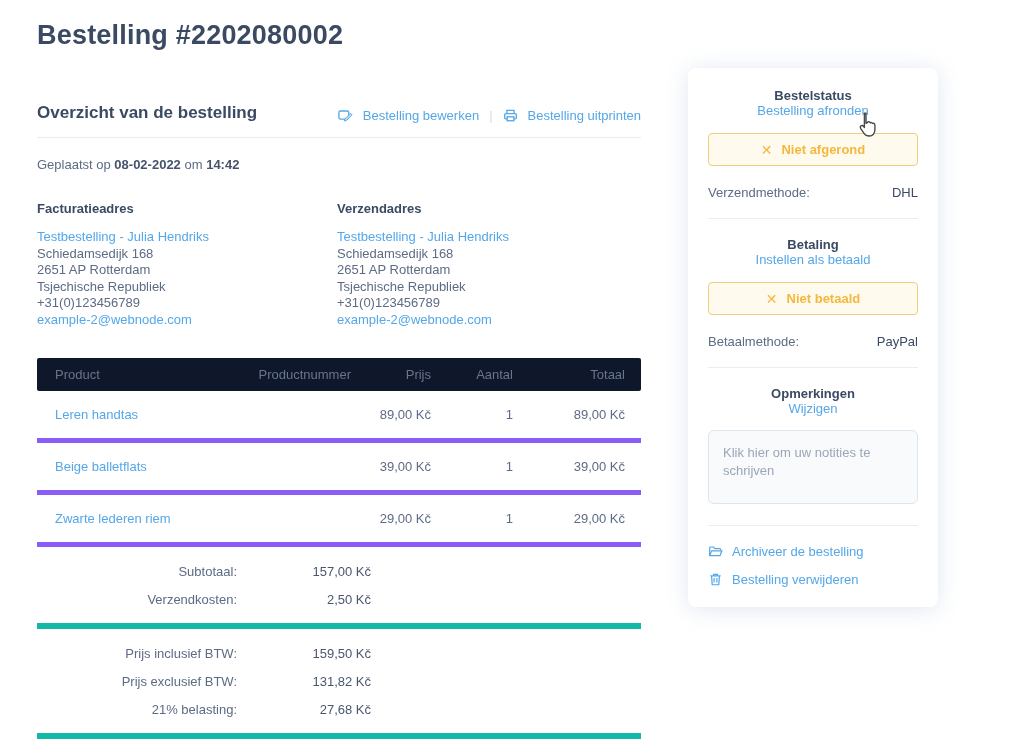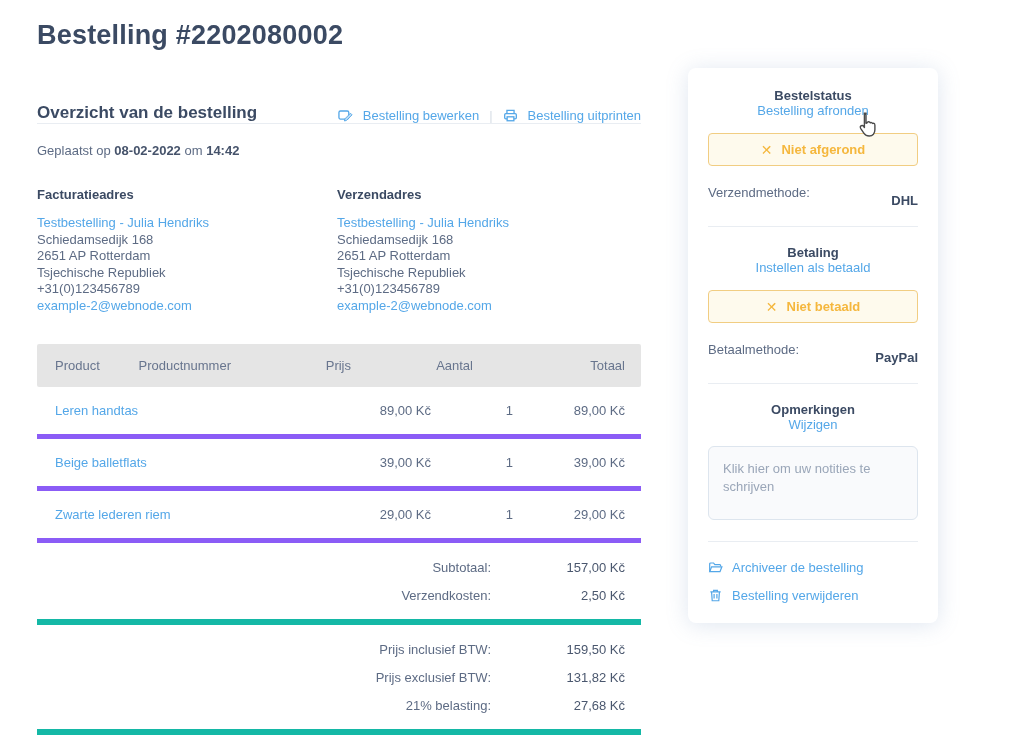--- a/index.html
+++ b/index.html
@@ -16,20 +16,21 @@
   .main { position:absolute; left:37px; top:14px; width:604px; }
 
   h1.page-title {
     font-size:27px; font-weight:700; color:#3b4a63; letter-spacing:.2px;
     padding-top:6px;
   }
 
   .section-head {
     margin-top:52px;
     display:flex; justify-content:space-between; align-items:flex-end;
+    padding-bottom:14px;
     border-bottom:1px solid #e9edf2;
   }
   .section-head h2 { font-size:17px; font-weight:700; color:#3b4a63; }
   .head-links { display:flex; align-items:center; gap:10px; font-size:13px; }
   .head-links a { color:#54a7e8; display:flex; align-items:center; gap:10px; }
   .pipe { color:#d7dee6; font-size:13px; }
 
   .placed { margin-top:19px; font-size:13px; color:#5d6b84; }
   .placed b { color:#46536b; font-weight:700; }
 
@@ -40,26 +41,26 @@
   .addr-col .link { color:#54a7e8; }
 
   .ptable { margin-top:30px; width:100%; font-size:13px; }
   .trow {
     display:grid;
     grid-template-columns: minmax(0,1fr) 112px 80px 82px 112px;
     align-items:center;
   }
   .trow > div { padding-right:16px; text-align:right; }
   .trow > div:first-child { padding-left:18px; text-align:left; }
-  .thead { background:#e5e5e5; height:43px; color:#68758e; border-radius:2px;gap:40px; }
+  .thead { background:#0f172a; height:33px; color:#68758e; border-radius:2px; }
   .tbody-row { height:52px; border-bottom:5px solid #8b5cf6; color:#5d6b84; }
   .tbody-row .prod a { color:#54a7e8; }
 
   .totals { width:100%; font-size:13px; }
-  .trow2 { display:flex; justify-content:flex-end; align-items:center; height:28px; }
+  .trow2 { display:flex; align-items:center; height:28px; }
   .trow2 .lbl { width:200px; text-align:right; color:#5d6b84; }
   .trow2 .val { width:150px; text-align:right; padding-right:16px; color:#4a576e; }
   .totals .block { padding:10px 0; }
   .tot-divider { border-top:6px solid #14b8a6; }
   .grand { display:flex; justify-content:flex-end; align-items:center; height:46px; }
   .grand .lbl { width:200px; text-align:right; font-size:16px; font-weight:700; color:#3b4a63; }
   .grand .val { width:150px; text-align:right; padding-right:16px; font-size:16px; font-weight:700; color:#3b4a63; }
 
   
   .card {
@@ -74,21 +75,21 @@
   .card-row a { color:#54a7e8; }
   .badge {
     margin-top:15px; height:33px;
     border:1px solid #f1cd82; background:#fefaed; border-radius:4px;
     display:flex; align-items:center; justify-content:center; gap:9px;
     color:#f5b73d; font-weight:700;
   }
   .badge .x { font-weight:400; font-size:14px; }
   .kv { display:flex; justify-content:space-between; margin-top:19px; }
   .kv .k { color:#5d6b84; }
-  .kv .v { font-weight:700; color:#3b4a63;margin-top:8px; }
+  .kv .v { font-weight:400; color:#3b4a63; }
   .card hr { border:none; border-top:1px solid #e9edf2; margin:18px 0; }
   .notes-box {
     margin-top:14px; width:100%; min-height:74px; resize:none;
     border:1px solid #dde5ee; background:#f9fafc; border-radius:6px;
     padding:13px 14px; font-family:"Liberation Sans", sans-serif;
     font-size:13px; line-height:18px; color:#5d6b84; outline:none;
   }
   .notes-box::placeholder { color:#9aa6b8; }
   .card-actions { margin-top:2px; }
   .card-actions a { display:flex; align-items:center; gap:9px; color:#54a7e8; margin-top:13px; }

